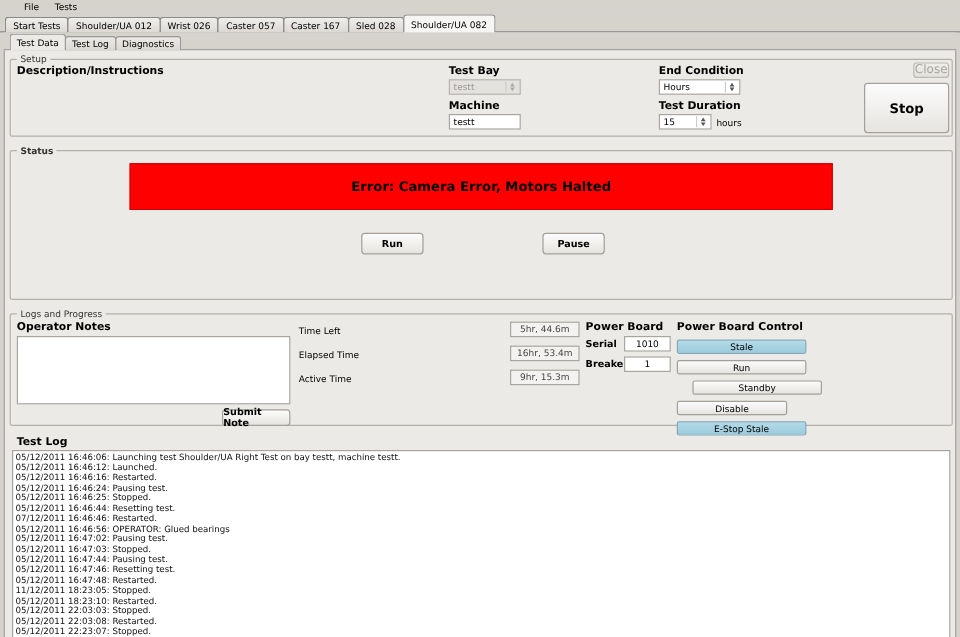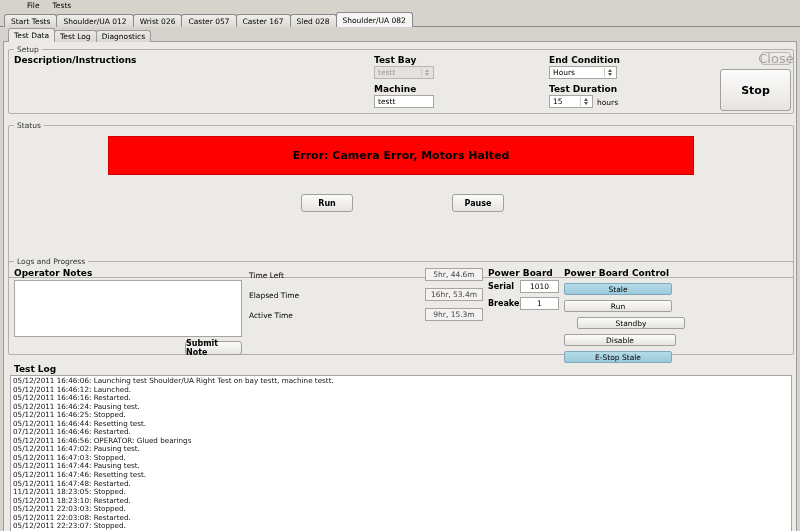--- a/index.html
+++ b/index.html
@@ -17,24 +17,23 @@
     width: 800px; height: 531px;
     background: #d6d2cc;
   }
 
   
   .menubar {
     height: 11px;
     background: #d6d2cc;
     display: flex;
     align-items: center;
-    padding-left: 5px;
+    padding-left: 18px;
     gap: 9px;
     font-size: 7.5px;
-    margin-left: 20px;
   }
   .menubar .mi { padding: 0 2px; line-height: 11px; }
 
   
   .outer-tabs {
     position: relative;
     height: 16px;
     padding-left: 4px;
     display: flex;
     align-items: flex-end;
@@ -340,24 +339,24 @@
     <div class="hdr" style="position:absolute; left:545px; top:42px;">Test Duration</div>
     <div class="spinner" style="position:absolute; left:545px; top:53px; width:44px;">
       <span>15</span>
       <span class="arrowbox">
         <span class="tri-up"></span>
           <span class="tri-dn"></span>
       </span>
     </div>
     <div class="lbl" style="position:absolute; left:593px; top:56px;">hours</div>
 
-    <div class="btn plain disabled" style="position:absolute; left:757px; top:10px; width:30px; height:13px; font-size:13px;">Close</div>
+    <div class="btn plain disabled" style="position:absolute; left:757px; top:10px; width:30px; height:13px; font-size:10px;">Close</div>
     <div class="btn" style="position:absolute; left:716px; top:27px; width:71px; height:42px; font-size:11px;">Stop</div>
 
-    <div class="group" style="left:4px; top:83px; width:786px; height:153px;">
+    <div class="group" style="left:4px; top:83px; width:786px; height:125px;font-weight:bold;">
       <span class="legend">Status</span>
     </div>
 
     <div class="error-banner" style="position:absolute; left:104px; top:94px; width:586px; height:39px;">Error: Camera Error, Motors Halted</div>
 
     <div class="btn" style="position:absolute; left:297px; top:152px; width:52px; height:18px;">Run</div>
     <div class="btn" style="position:absolute; left:448px; top:152px; width:52px; height:18px;">Pause</div>
 
     <div class="group" style="left:4px; top:219px; width:786px; height:94px;">
       <span class="legend">Logs and Progress</span>
@@ -379,21 +378,21 @@
     <div class="hdr" style="position:absolute; left:484px; top:226px;">Power Board</div>
     <div class="hdr" style="position:absolute; left:484px; top:240px; font-size:8px;">Serial</div>
     <div class="textbox center" style="position:absolute; left:516px; top:238px; width:39px;">1010</div>
     <div class="hdr" style="position:absolute; left:484px; top:257px; font-size:8px;">Breaker</div>
     <div class="textbox center" style="position:absolute; left:516px; top:255px; width:39px;">1</div>
 
     <div class="hdr" style="position:absolute; left:560px; top:226px;">Power Board Control</div>
     <div class="btn pb sel" style="position:absolute; left:560px; top:241px; width:108px; height:12px;">Stale</div>
     <div class="btn pb" style="position:absolute; left:560px; top:258px; width:108px; height:12px;">Run</div>
     <div class="btn pb" style="position:absolute; left:560px; top:275px; width:108px; height:12px;margin-left:13px;">Standby</div>
-    <div class="btn pb" style="position:absolute; left:560px; top:292px; width:112px; height:12px;">Disable</div>
+    <div class="btn pb" style="position:absolute; left:560px; top:292px; width:92px; height:12px;">Disable</div>
     <div class="btn pb sel" style="position:absolute; left:560px; top:309px; width:108px; height:12px;">E-Stop Stale</div>
 
     <div class="hdr" style="position:absolute; left:10px; top:322px;">Test Log</div>
     <div class="logbox" style="position:absolute; left:6px; top:333px; width:782px; height:172px;">
       <div class="logline">05/12/2011 16:46:06:  Launching test Shoulder/UA Right Test on bay testt, machine testt.</div>
       <div class="logline">05/12/2011 16:46:12: Launched.</div>
       <div class="logline">05/12/2011 16:46:16: Restarted.</div>
       <div class="logline">05/12/2011 16:46:24:  Pausing test.</div>
       <div class="logline">05/12/2011 16:46:25: Stopped.</div>
       <div class="logline">05/12/2011 16:46:44:  Resetting test.</div>

